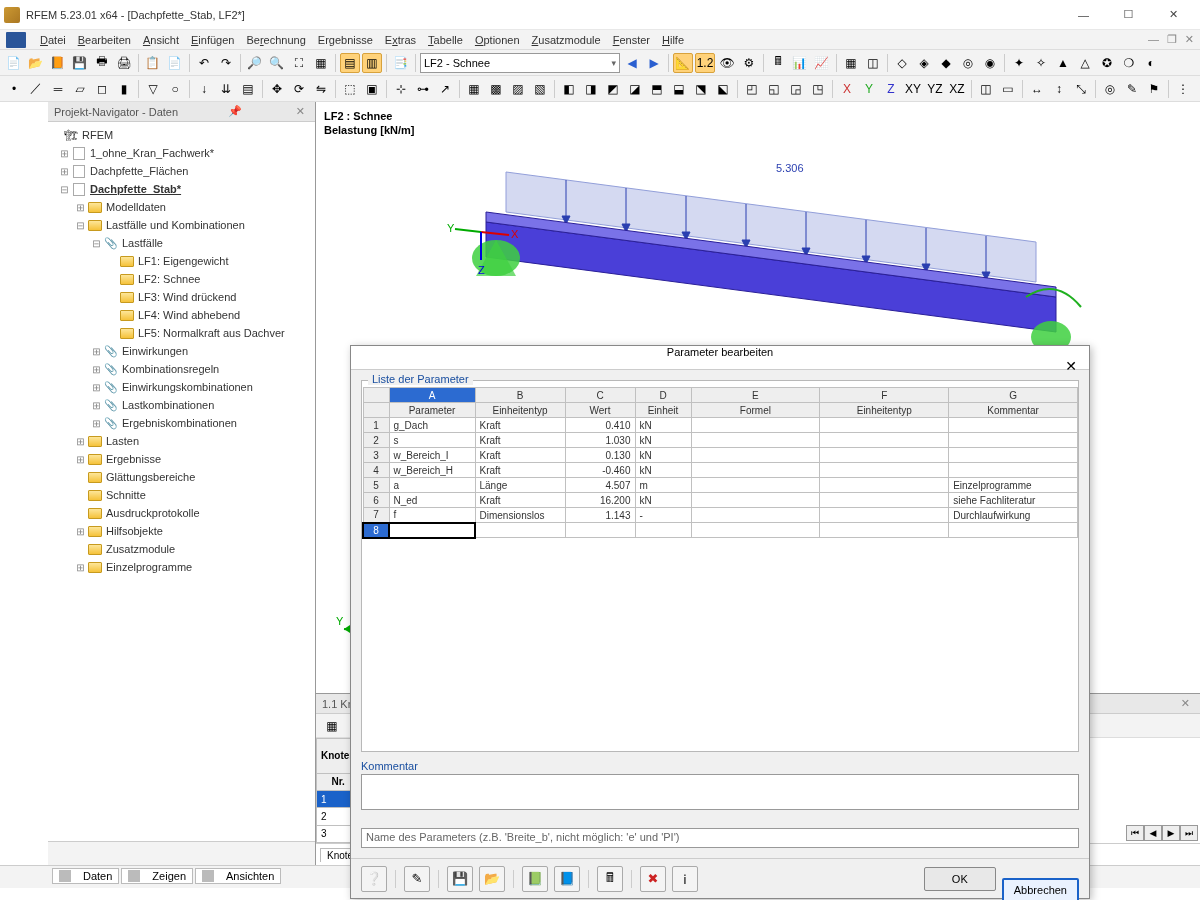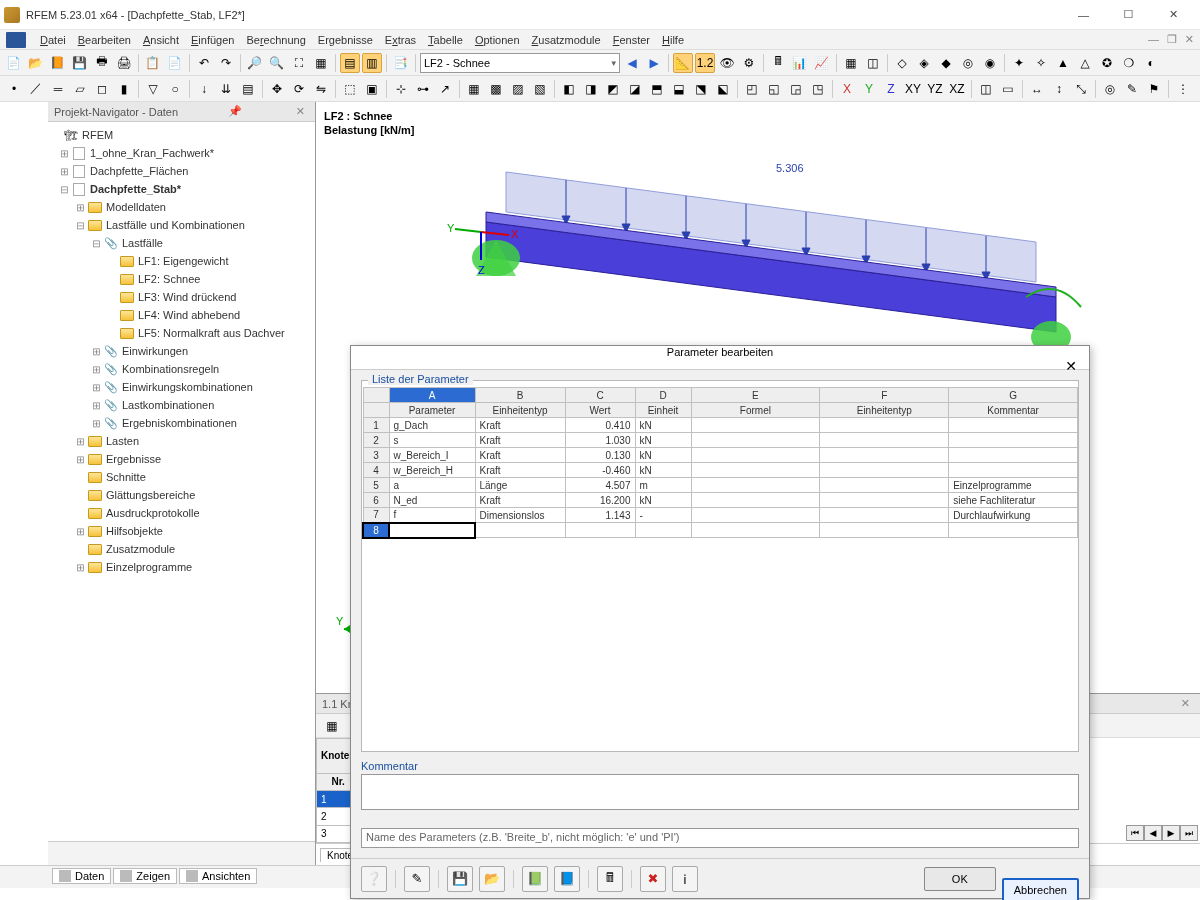--- a/index.html
+++ b/index.html
@@ -28,25 +28,25 @@
 
 .mainrow { display: flex; height: 763px; padding-left: 48px; }
 .navigator { width: 268px; border-right: 1px solid #999; display: flex; flex-direction: column; background:#f7f7f7; }
 .navhead { height: 20px; background: #e8e8e8; border-bottom: 1px solid #ccc; display:flex; align-items:center; padding: 0 6px; color:#555; }
 .navhead .pin { margin-left:auto; color:#888; padding:0 4px; }
 .tree { flex:1; background:#fff; padding: 4px 2px; overflow:hidden; }
 .treenode { display:flex; align-items:center; height:18px; padding-left: var(--ind,0px); white-space: nowrap; }
 .treenode .exp { width:13px; text-align:center; color:#888; font-size:10px; }
 .treenode .ticon { width:16px; height:14px; margin-right:3px; display:flex; align-items:center; justify-content:center; }
 .treenode .label { color:#333; }
-.treenode.bold .label { font-weight:bold; }
+.treenode.bold .label { font-weight:bold;text-decoration:underline; }
 .folder-yellow { background: linear-gradient(#fde699,#f5c23a); border:1px solid #c79a1e; border-radius:1px; width:14px; height:11px; }
 .folder-doc { background:#fff; border:1px solid #aaa; width:12px; height:13px; position:relative; }
 .navtabs { height: 24px; border-top:1px solid #ccc; display:flex; align-items:center; background:#f3f3f3; gap:2px; padding:0 4px; }
-.navtab { border:1px solid #bbb; padding:1px 6px; background:#fff; display:flex; align-items:flex-start; gap:4px; font-size:10px;margin-top:44px; }
+.navtab { border:1px solid #bbb; padding:1px 6px; background:#fff; display:flex; align-items:flex-start; gap:12px; font-size:10px;margin-top:44px; }
 .navtab .i { width:12px; height:12px; background:#bbb; }
 
 
 .viewcol { flex:1; display:flex; flex-direction:column; position: relative; }
 .viewport { flex:1; background:#fff; position:relative; overflow:hidden; }
 .viewlabel { position:absolute; top:7px; left:8px; line-height:14px; color:#000;font-weight:bold; }
 
 
 .knotenpanel { height: 172px; border-top:1px solid #999; display:flex; flex-direction:column; }
 .knotenhead { height:20px; background:#e8e8e8; border-bottom:1px solid #ccc; display:flex; align-items:center; padding:0 6px; color:#555; }
@@ -375,28 +375,28 @@
           <span class="ticon">
             <div class="folder-yellow"></div>
           </span>
           <span class="label">Ergebnisse</span>
         </div>
       <div class="treenode" style="--ind:24px">
           <span class="exp"></span>
           <span class="ticon">
             <div class="folder-yellow"></div>
           </span>
+          <span class="label">Glättungsbereiche</span>
+        </div>
+      <div class="treenode" style="--ind:24px">
+          <span class="exp"></span>
+          <span class="ticon">
+            <div class="folder-yellow"></div>
+          </span>
           <span class="label">Schnitte</span>
-        </div>
-      <div class="treenode" style="--ind:24px">
-          <span class="exp"></span>
-          <span class="ticon">
-            <div class="folder-yellow"></div>
-          </span>
-          <span class="label">Glättungsbereiche</span>
         </div>
       <div class="treenode" style="--ind:24px">
           <span class="exp"></span>
           <span class="ticon">
             <div class="folder-yellow"></div>
           </span>
           <span class="label">Ausdruckprotokolle</span>
         </div>
       <div class="treenode" style="--ind:24px">
           <span class="exp">⊞</span>

